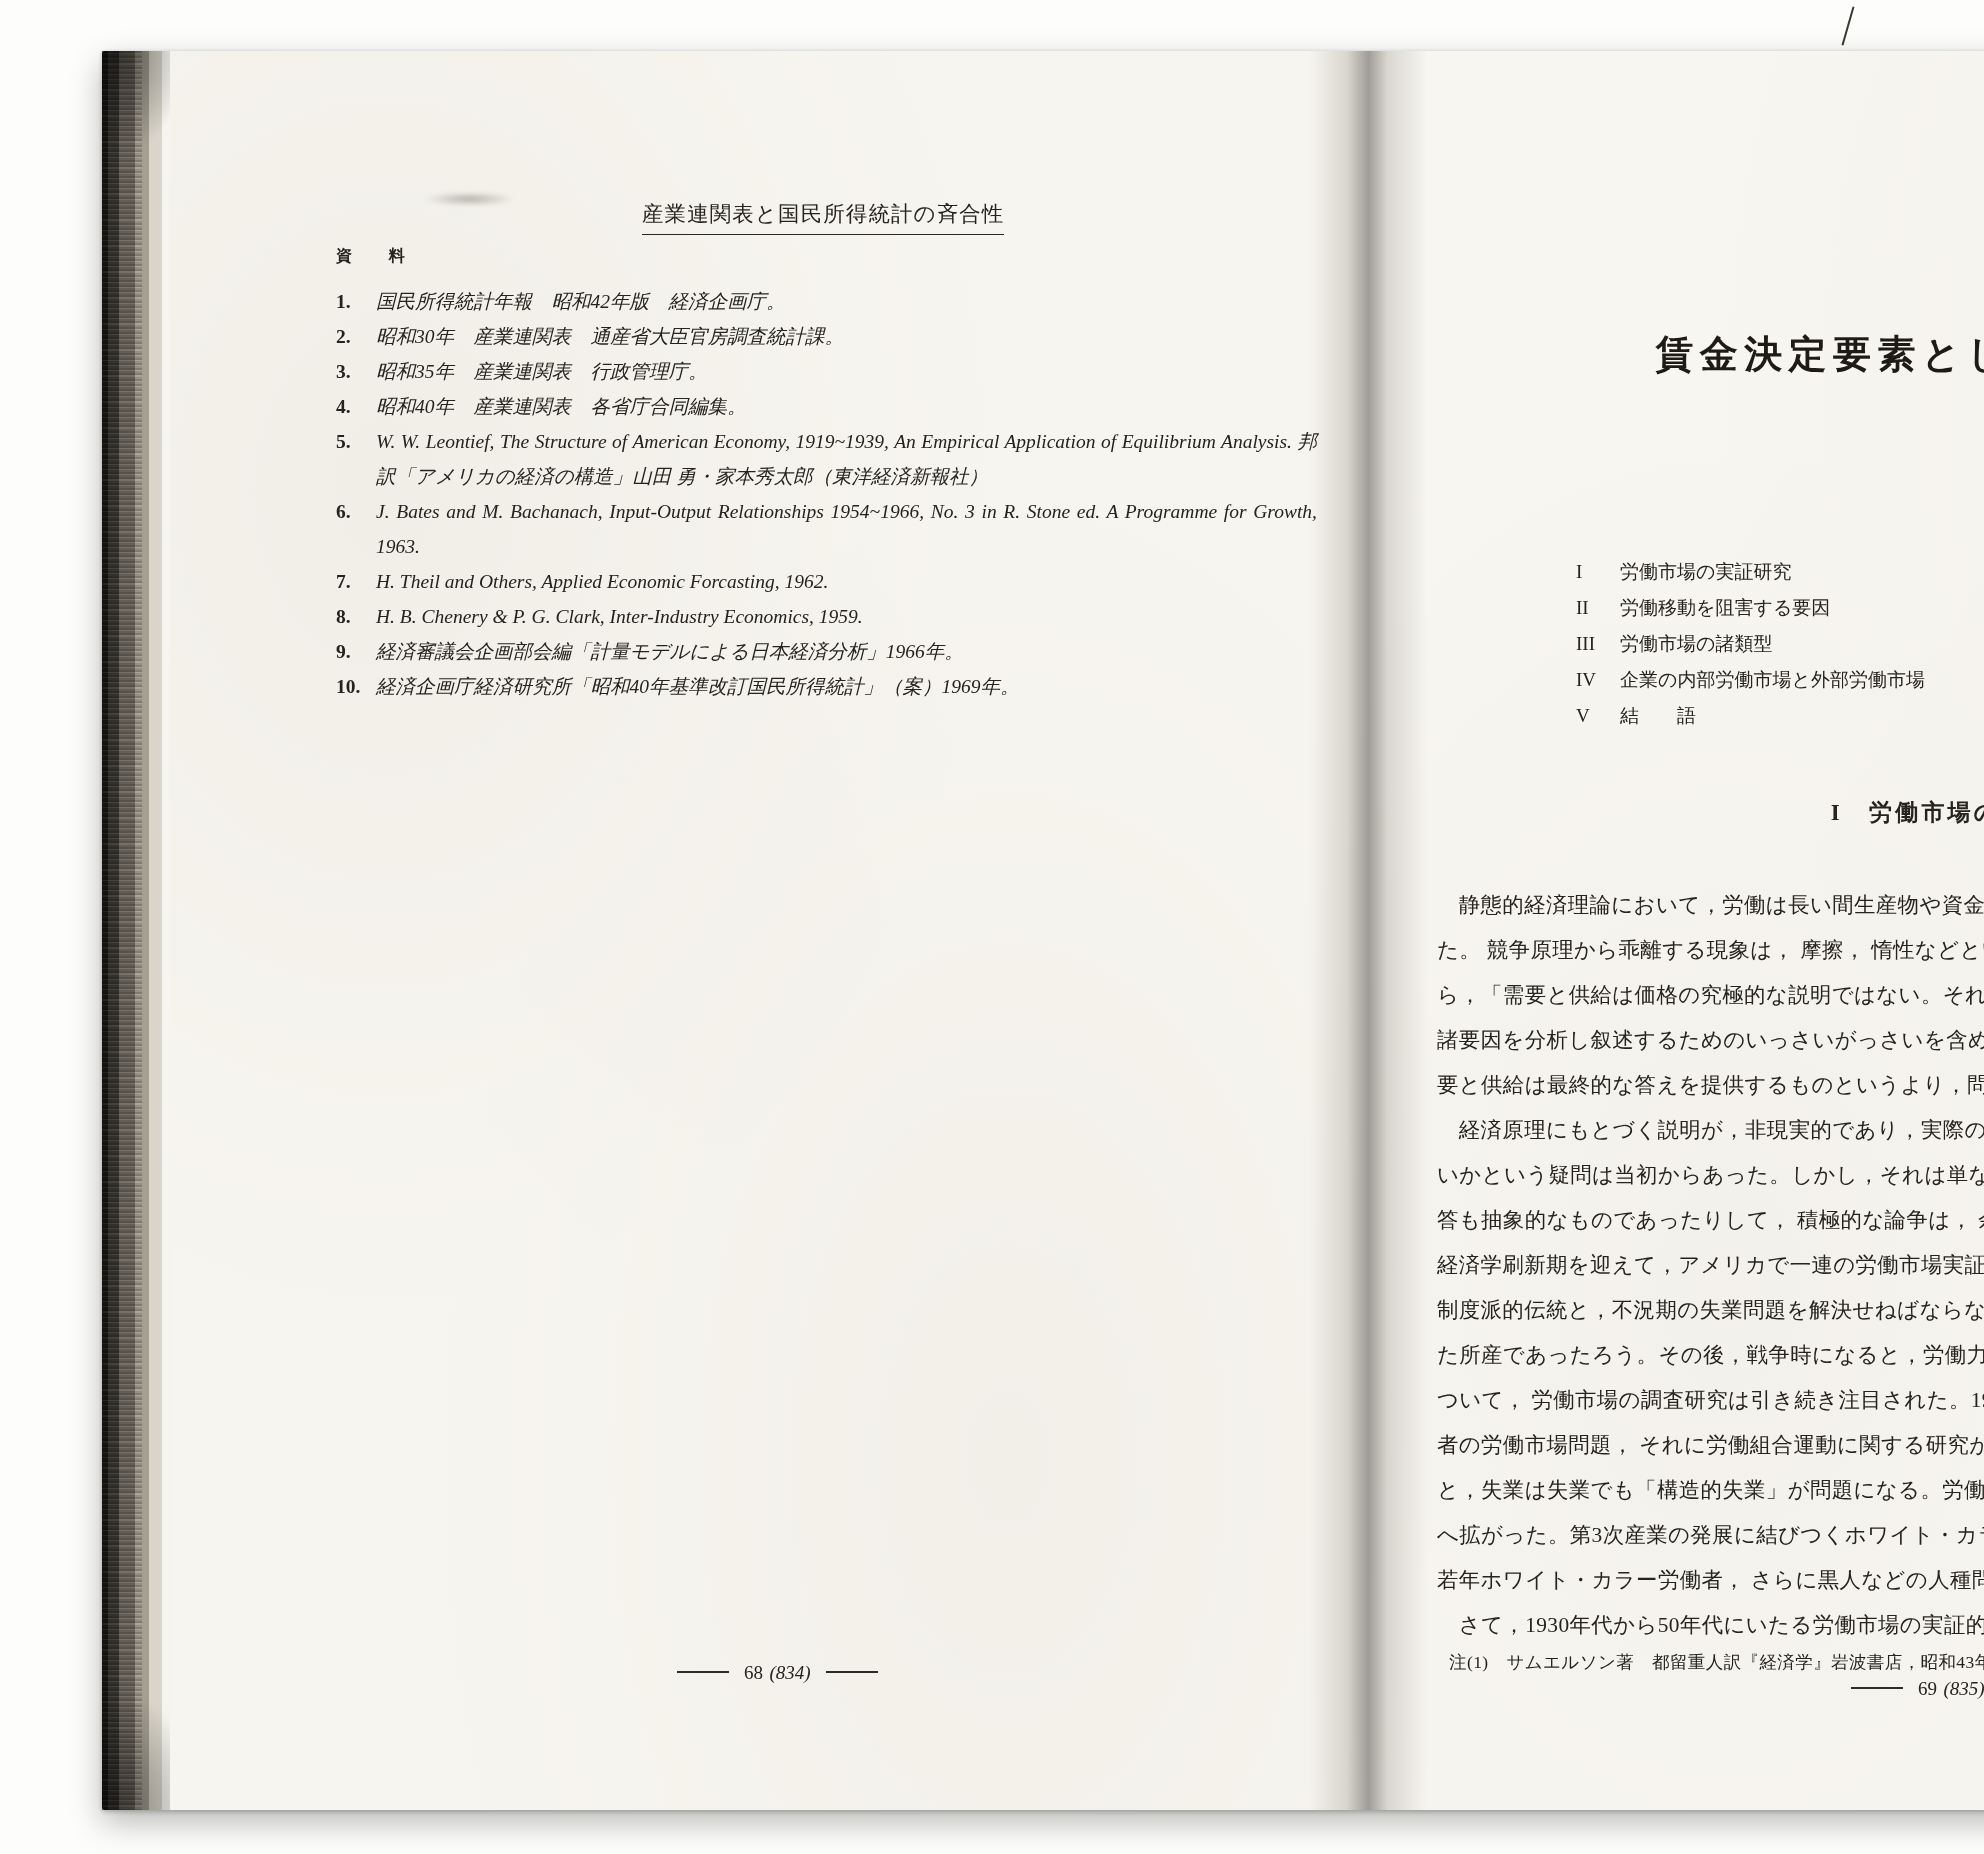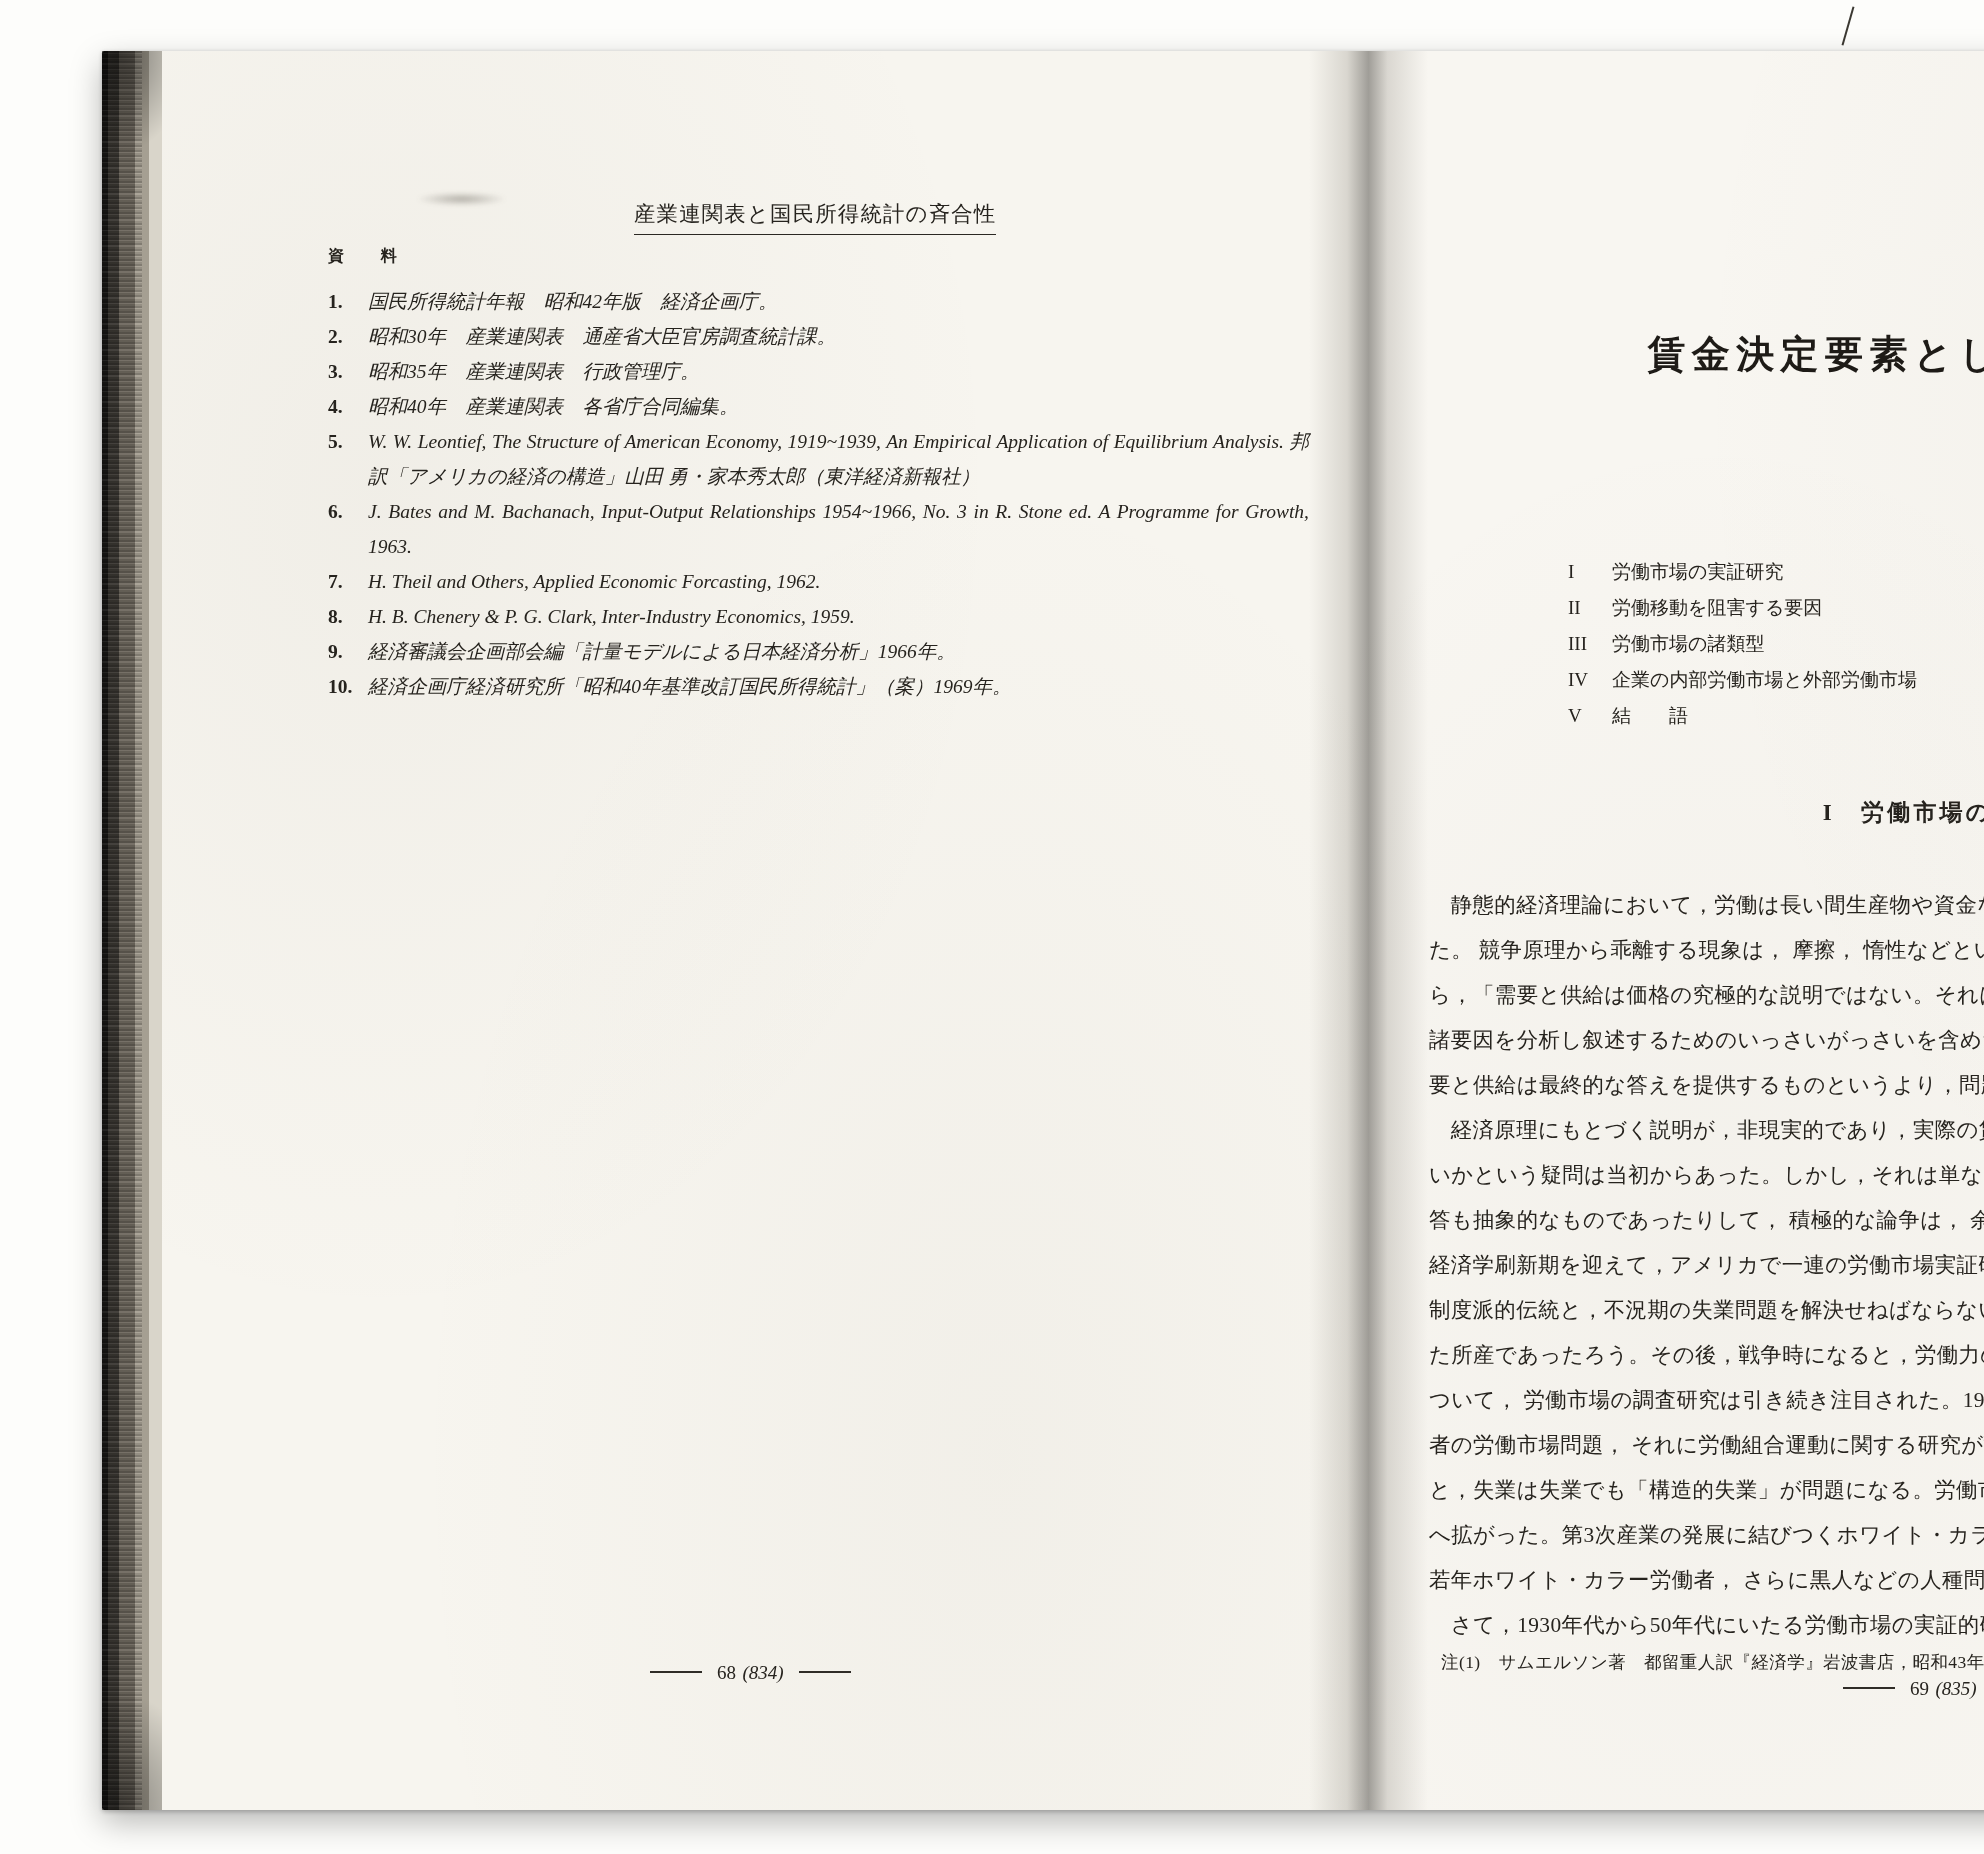--- a/index.html
+++ b/index.html
@@ -20,21 +20,21 @@
     background:linear-gradient(to right,#181715 0 6.4px,#393631 6.4px 16.7px,#6e685e 16.7px 33px,#a59f92 33px 47px,#d9d5ca 47px 60px);
     border-radius:2.4px 0 0 2.4px;
   }
   .edge-lines{
     position:absolute;left:0;top:0;width:40px;height:100%;opacity:.55;
     background:repeating-linear-gradient(to bottom, rgba(0,0,0,.4) 0 2px, rgba(255,255,255,.10) 2px 3.2px, rgba(0,0,0,.18) 3.2px 5.2px);
   }
   .edge-shade-top{position:absolute;left:0;top:0;width:87px;height:103px;background:radial-gradient(ellipse at 20% 0%,rgba(0,0,0,.45),transparent 70%);}
   .edge-shade-bot{position:absolute;left:0;bottom:0;width:103px;height:119px;background:radial-gradient(ellipse at 15% 100%,rgba(0,0,0,.4),transparent 70%);}
 
-  .page{position:absolute;top:0;height:100%;}
+  .page{position:absolute;top:0;height:100%;margin-left:8px;}
   .page-left{
     left:60px;width:1198px;
     background:
       radial-gradient(ellipse at 18% 25%, rgba(120,110,88,.05), transparent 45%),
       radial-gradient(ellipse at 70% 80%, rgba(120,110,88,.045), transparent 50%),
       #f7f5ef;
   }
   .page-right{
     left:1258px;width:1200px;
     background:
@@ -56,21 +56,21 @@
   }
   .refs-title{position:absolute;left:166px;top:195px;font-size:16px;font-weight:bold;letter-spacing:1.6px;}
   .refs{position:absolute;left:166px;top:233px;width:981px;}
   .ref{display:flex;font-size:19.5px;line-height:35px;}
   .ref .n{width:40px;flex:none;font-weight:bold;}
   .ref .t{flex:1;text-align:justify;font-style:italic;}
 
   .pagefoot{position:absolute;font-size:19px;white-space:nowrap;}
   .pagefoot .rule{display:inline-block;width:52px;height:1.6px;background:#2f2c27;vertical-align:middle;margin:0 15px;position:relative;top:-2.4px;}
   .pagefoot .alt{font-style:italic;margin-left:6.4px;}
-  .pagefoot-left{left:473px;top:1611px;}
+  .pagefoot-left{left:492px;top:1611px;}
   .pagefoot-right{left:468px;top:1627px;text-align:center;}
 
   
   .article-title{
     position:absolute;left:0;right:0;top:278px;text-align:center;
     font-size:38px;font-weight:600;letter-spacing:6.4px;color:#1e1b17;
   }
   .toc{position:absolute;left:208px;top:503px;}
   .toc-item{display:flex;font-size:19px;line-height:36px;}
   .toc-item .n{width:44px;flex:none;}

